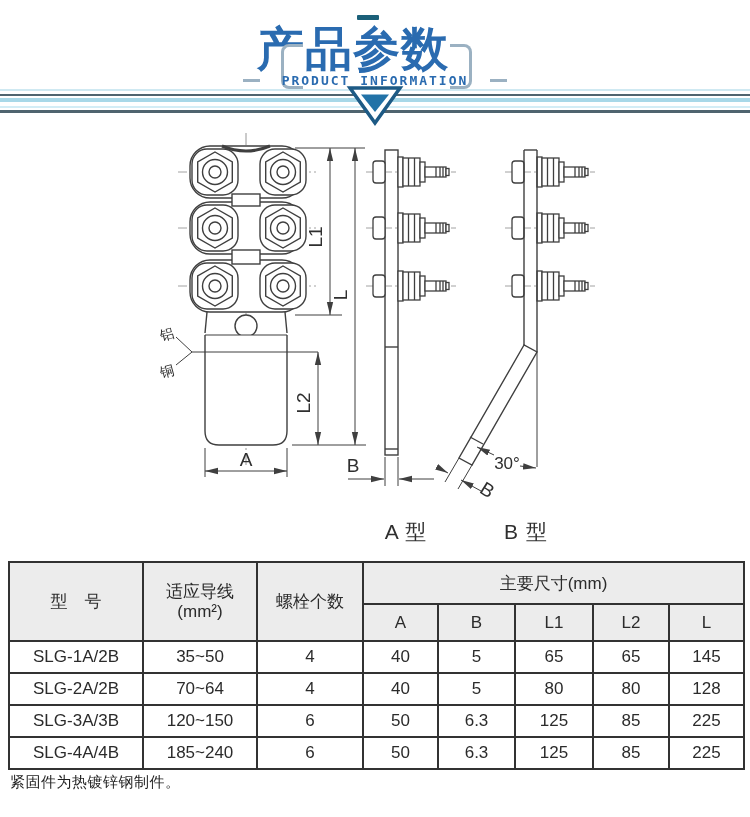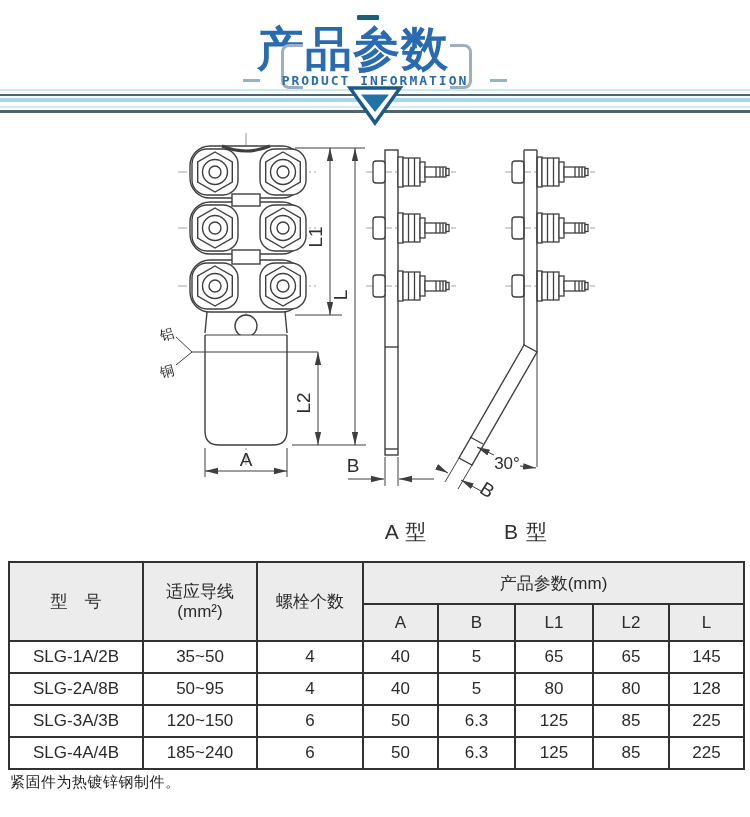--- a/index.html
+++ b/index.html
@@ -216,21 +216,21 @@
         <col style="width:75px">
     </colgroup>
     <thead>
       <tr class="hrow1">
         <th rowspan="2">型　号</th>
         <th rowspan="2" class="wire-head">
           <span class="unit-line">适应导线</span>
           <span class="unit-line">(mm²)</span>
         </th>
         <th rowspan="2">螺栓个数</th>
-        <th colspan="5">产品参数(mm)</th>
+        <th colspan="5">主要尺寸(mm)</th>
       </tr>
       <tr class="hrow2">
         <th>A</th>
         <th>B</th>
         <th>L1</th>
         <th>L2</th>
         <th>L</th>
       </tr>
     </thead>
     <tbody>
@@ -238,22 +238,22 @@
           <td>SLG-1A/2B</td>
           <td>35~50</td>
           <td>4</td>
           <td>40</td>
           <td>5</td>
           <td>65</td>
           <td>65</td>
           <td>145</td>
         </tr>
         <tr>
-          <td>SLG-2A/8B</td>
-          <td>50~95</td>
+          <td>SLG-2A/2B</td>
+          <td>70~64</td>
           <td>4</td>
           <td>40</td>
           <td>5</td>
           <td>80</td>
           <td>80</td>
           <td>128</td>
         </tr>
         <tr>
           <td>SLG-3A/3B</td>
           <td>120~150</td>

